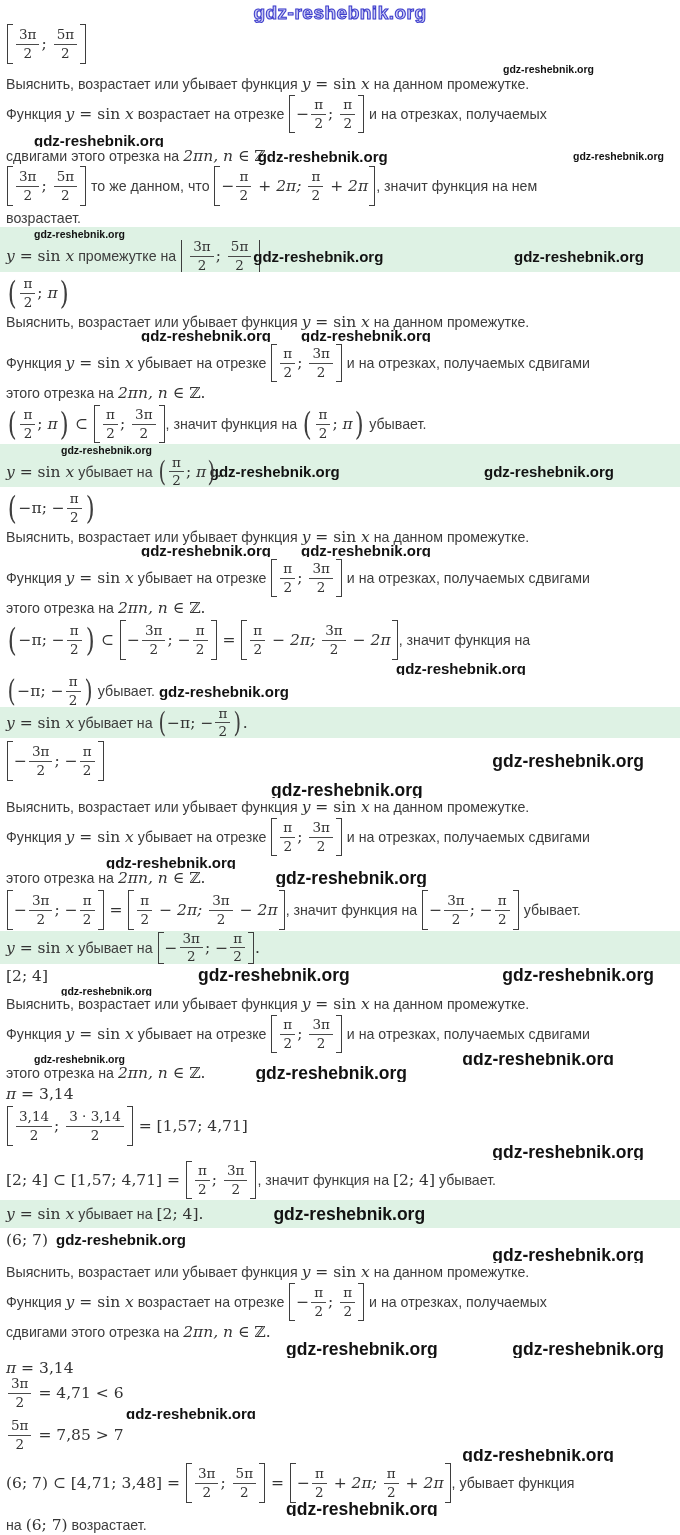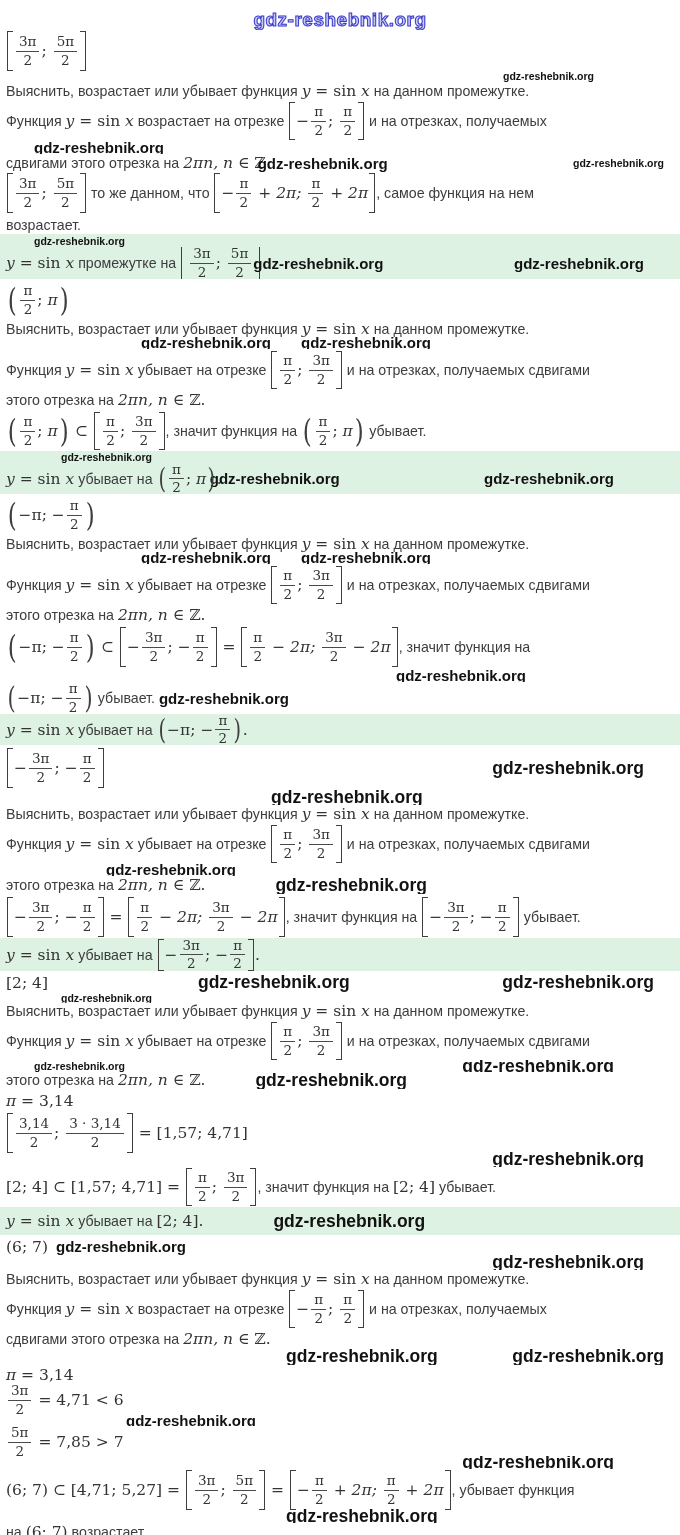--- a/index.html
+++ b/index.html
@@ -1,16 +1,16 @@
 <!DOCTYPE html>
 <html><head>
 <meta charset="utf-8">
 <style>
   html,body{margin:0;padding:0;background:#ffffff;}
-  .page{width:680px;height:1535px;background:#fff;overflow:hidden;padding-top:10px;box-sizing:border-box;}
+  .page{width:680px;height:1535px;background:#fff;overflow:hidden;padding-top:3px;box-sizing:border-box;}
   .row{display:flex;align-items:center;padding:0 6px;box-sizing:border-box;flex-shrink:0;overflow:hidden;}
   .hl{background:#def2e4;}
   .txt{font-family:"Liberation Sans",sans-serif;font-size:14.2px;color:#3d3d3d;white-space:pre;}
   .math{font-family:"DejaVu Serif",serif;font-size:15.5px;color:#333;white-space:pre;}
   .it{font-style:italic;}
   .fr{display:inline-flex;flex-direction:column;align-items:center;margin:0 2px;font-family:"DejaVu Serif",serif;font-size:13.5px;line-height:1.12;color:#333;flex:none;}
   .fn{border-bottom:1px solid #4a4a4a;padding:0 3px 1px;}
   .fd{padding-top:1px;}
   .sqL{border-left:1.6px solid #3e3e3e;border-top:1.6px solid #3e3e3e;border-bottom:1.6px solid #3e3e3e;width:5px;flex:none;margin:0 1px;}
   .sqR{border-right:1.6px solid #3e3e3e;border-top:1.6px solid #3e3e3e;border-bottom:1.6px solid #3e3e3e;width:5px;flex:none;margin:0 1px;}
@@ -112,21 +112,21 @@
       </span>
       <span class="math"> + </span>
       <span class="math it">2π; </span>
       <span class="fr">
         <span class="fn">π</span>
         <span class="fd">2</span>
       </span>
       <span class="math"> + </span>
       <span class="math it">2π</span>
       <span class="sqR" style="height: 38px;"></span>
-      <span class="txt">, самое функция на нем</span>
+      <span class="txt">, значит функция на нем</span>
     </div>
     <div class="row" style="height: 18px; margin-top: 2px;">
       <span class="txt">возрастает.</span>
     </div>
     <div class="row hl" style="height: 13px;">
       <span class="sp" style="width: 28px;"></span>
       <span class="wm wm-s">gdz-reshebnik.org</span>
     </div>
     <div class="row hl" style="height: 32px;">
       <span class="math it">y</span>
@@ -693,21 +693,21 @@
       <span class="math">7,85 &gt; 7</span>
     </div>
     <div class="row" style="height: 13px; margin-top: -2px;">
       <span class="gap"></span>
       <span class="wm wm-l">gdz-reshebnik.org</span>
       <span class="sp" style="width: 60px;"></span>
     </div>
     <div class="row" style="height: 42px;">
       <span class="math">(6; 7)</span>
       <span class="math"> ⊂ </span>
-      <span class="math">[4,71; 5,27]</span>
+      <span class="math">[4,71; 3,48]</span>
       <span class="math"> = </span>
       <span class="sqL" style="height: 38px;"></span>
       <span class="fr">
         <span class="fn">3π</span>
         <span class="fd">2</span>
       </span>
       <span class="math">; </span>
       <span class="fr">
         <span class="fn">5π</span>
         <span class="fd">2</span>

